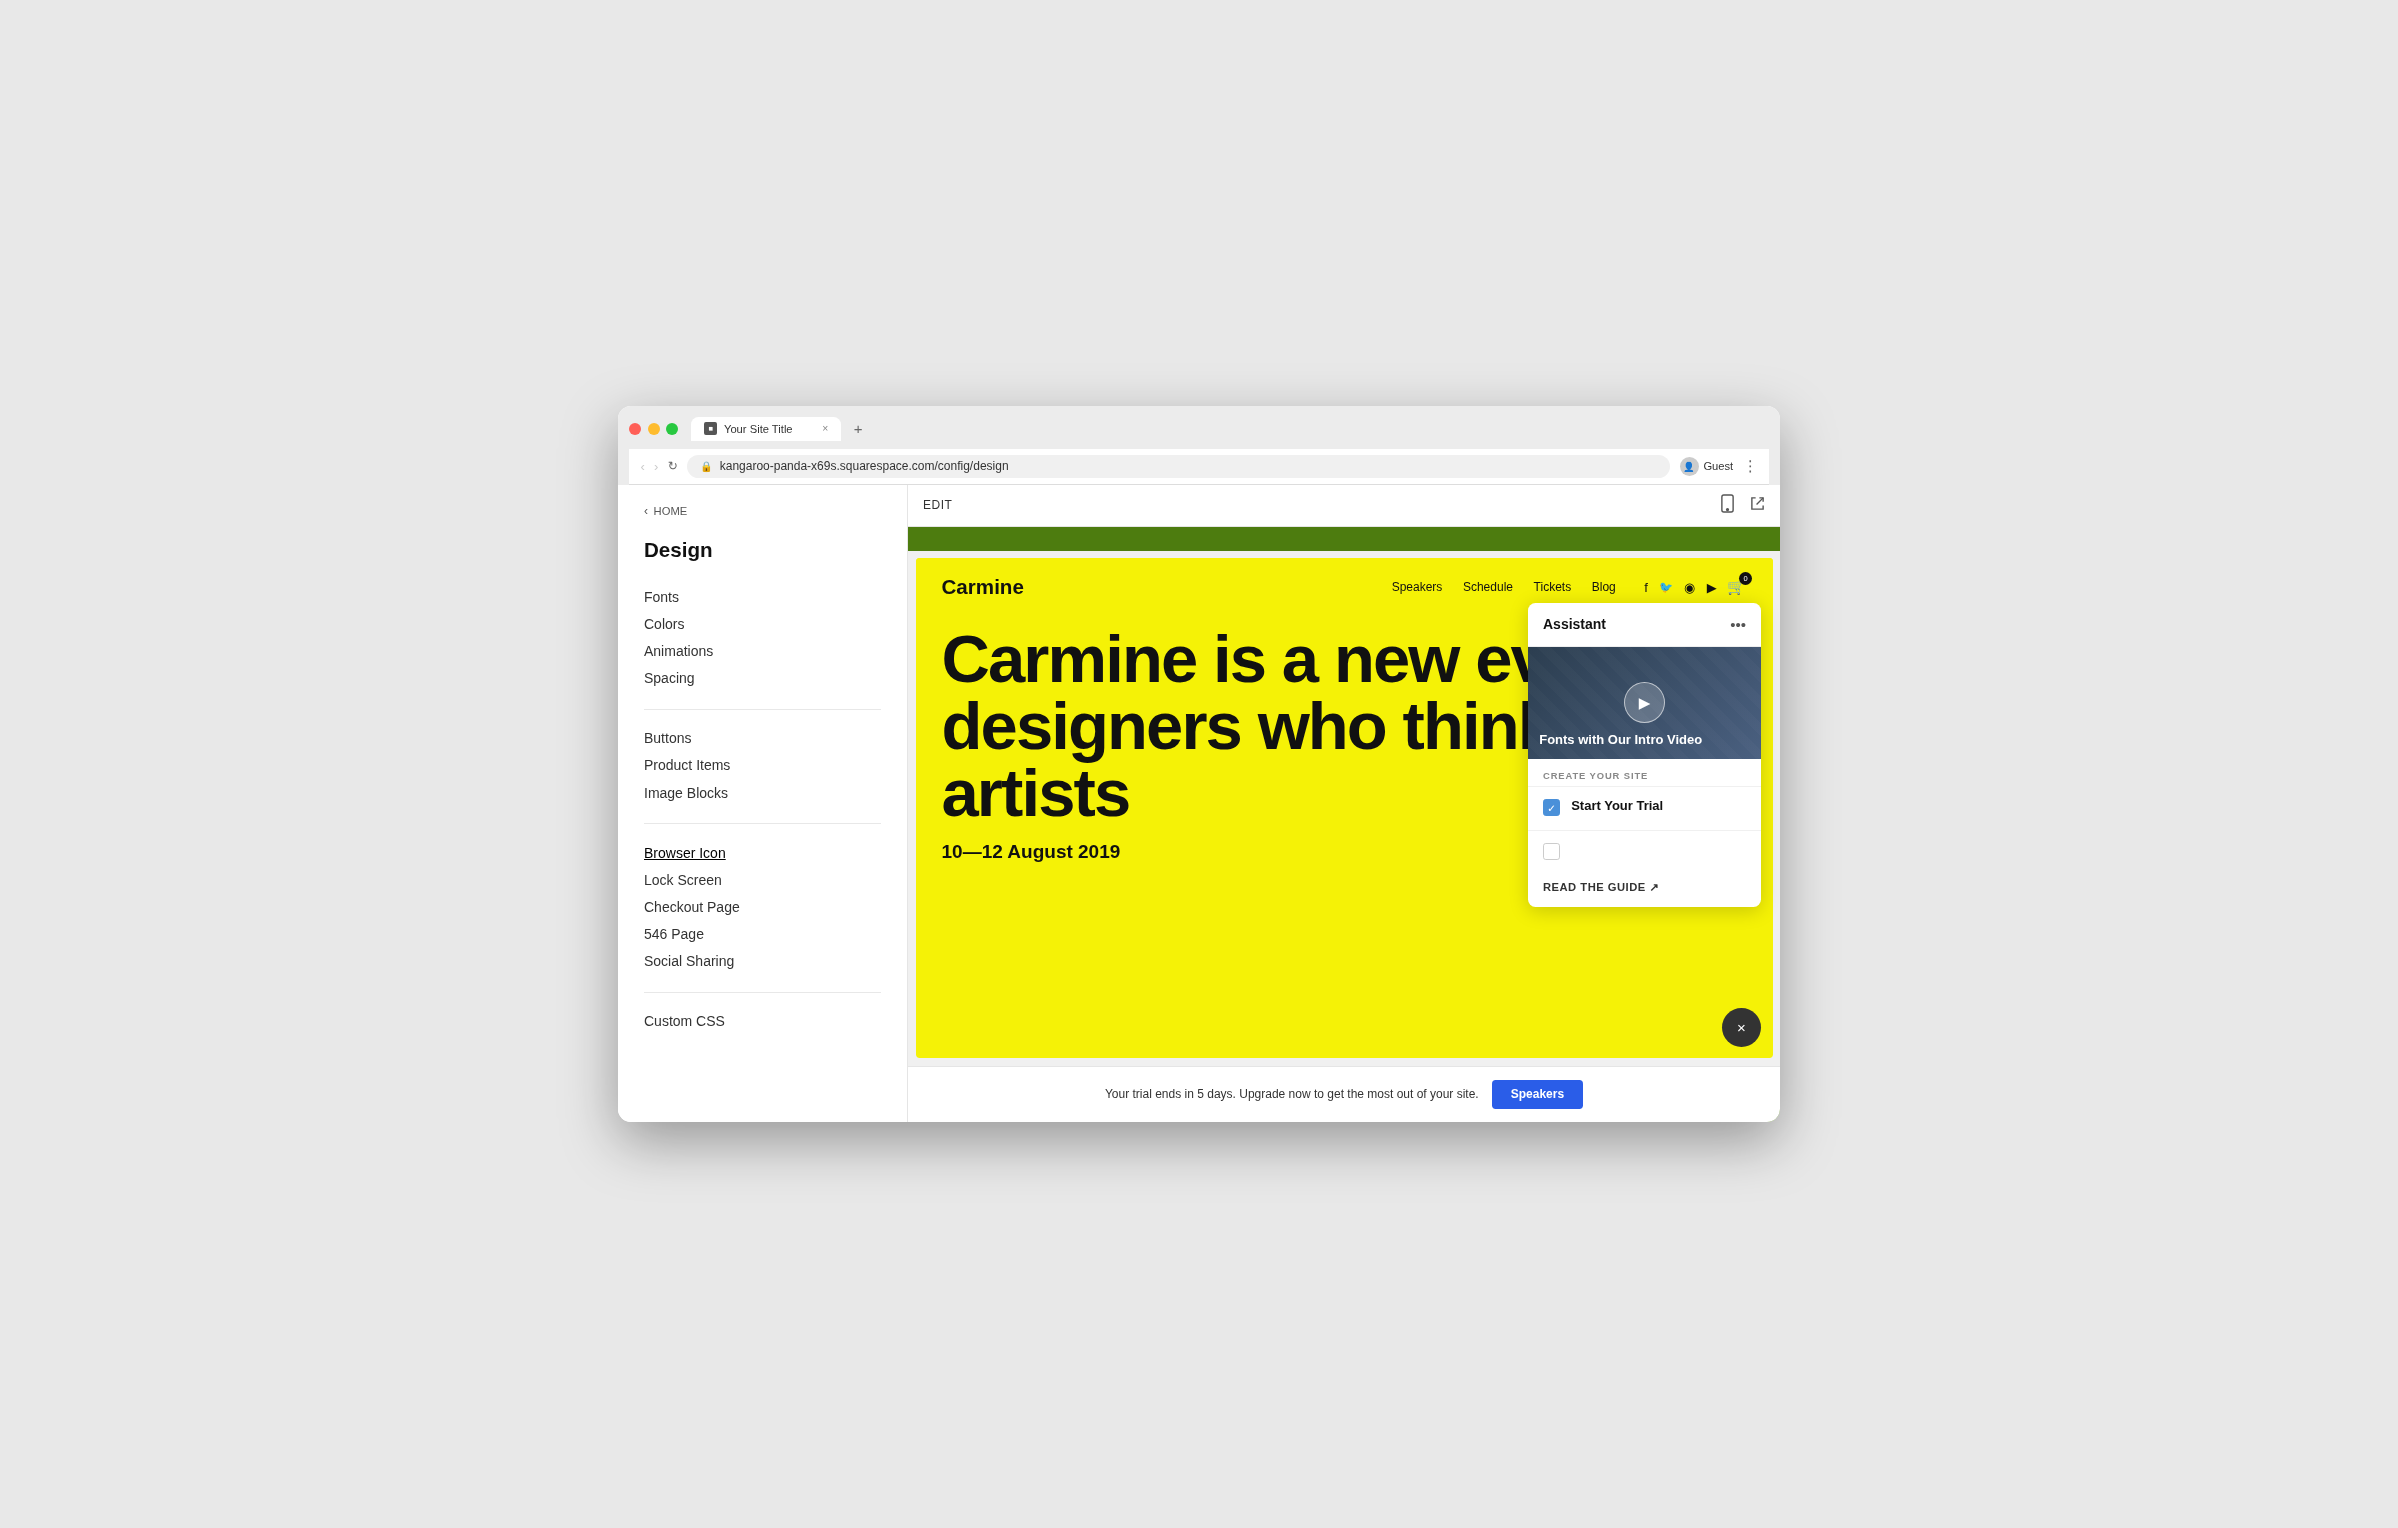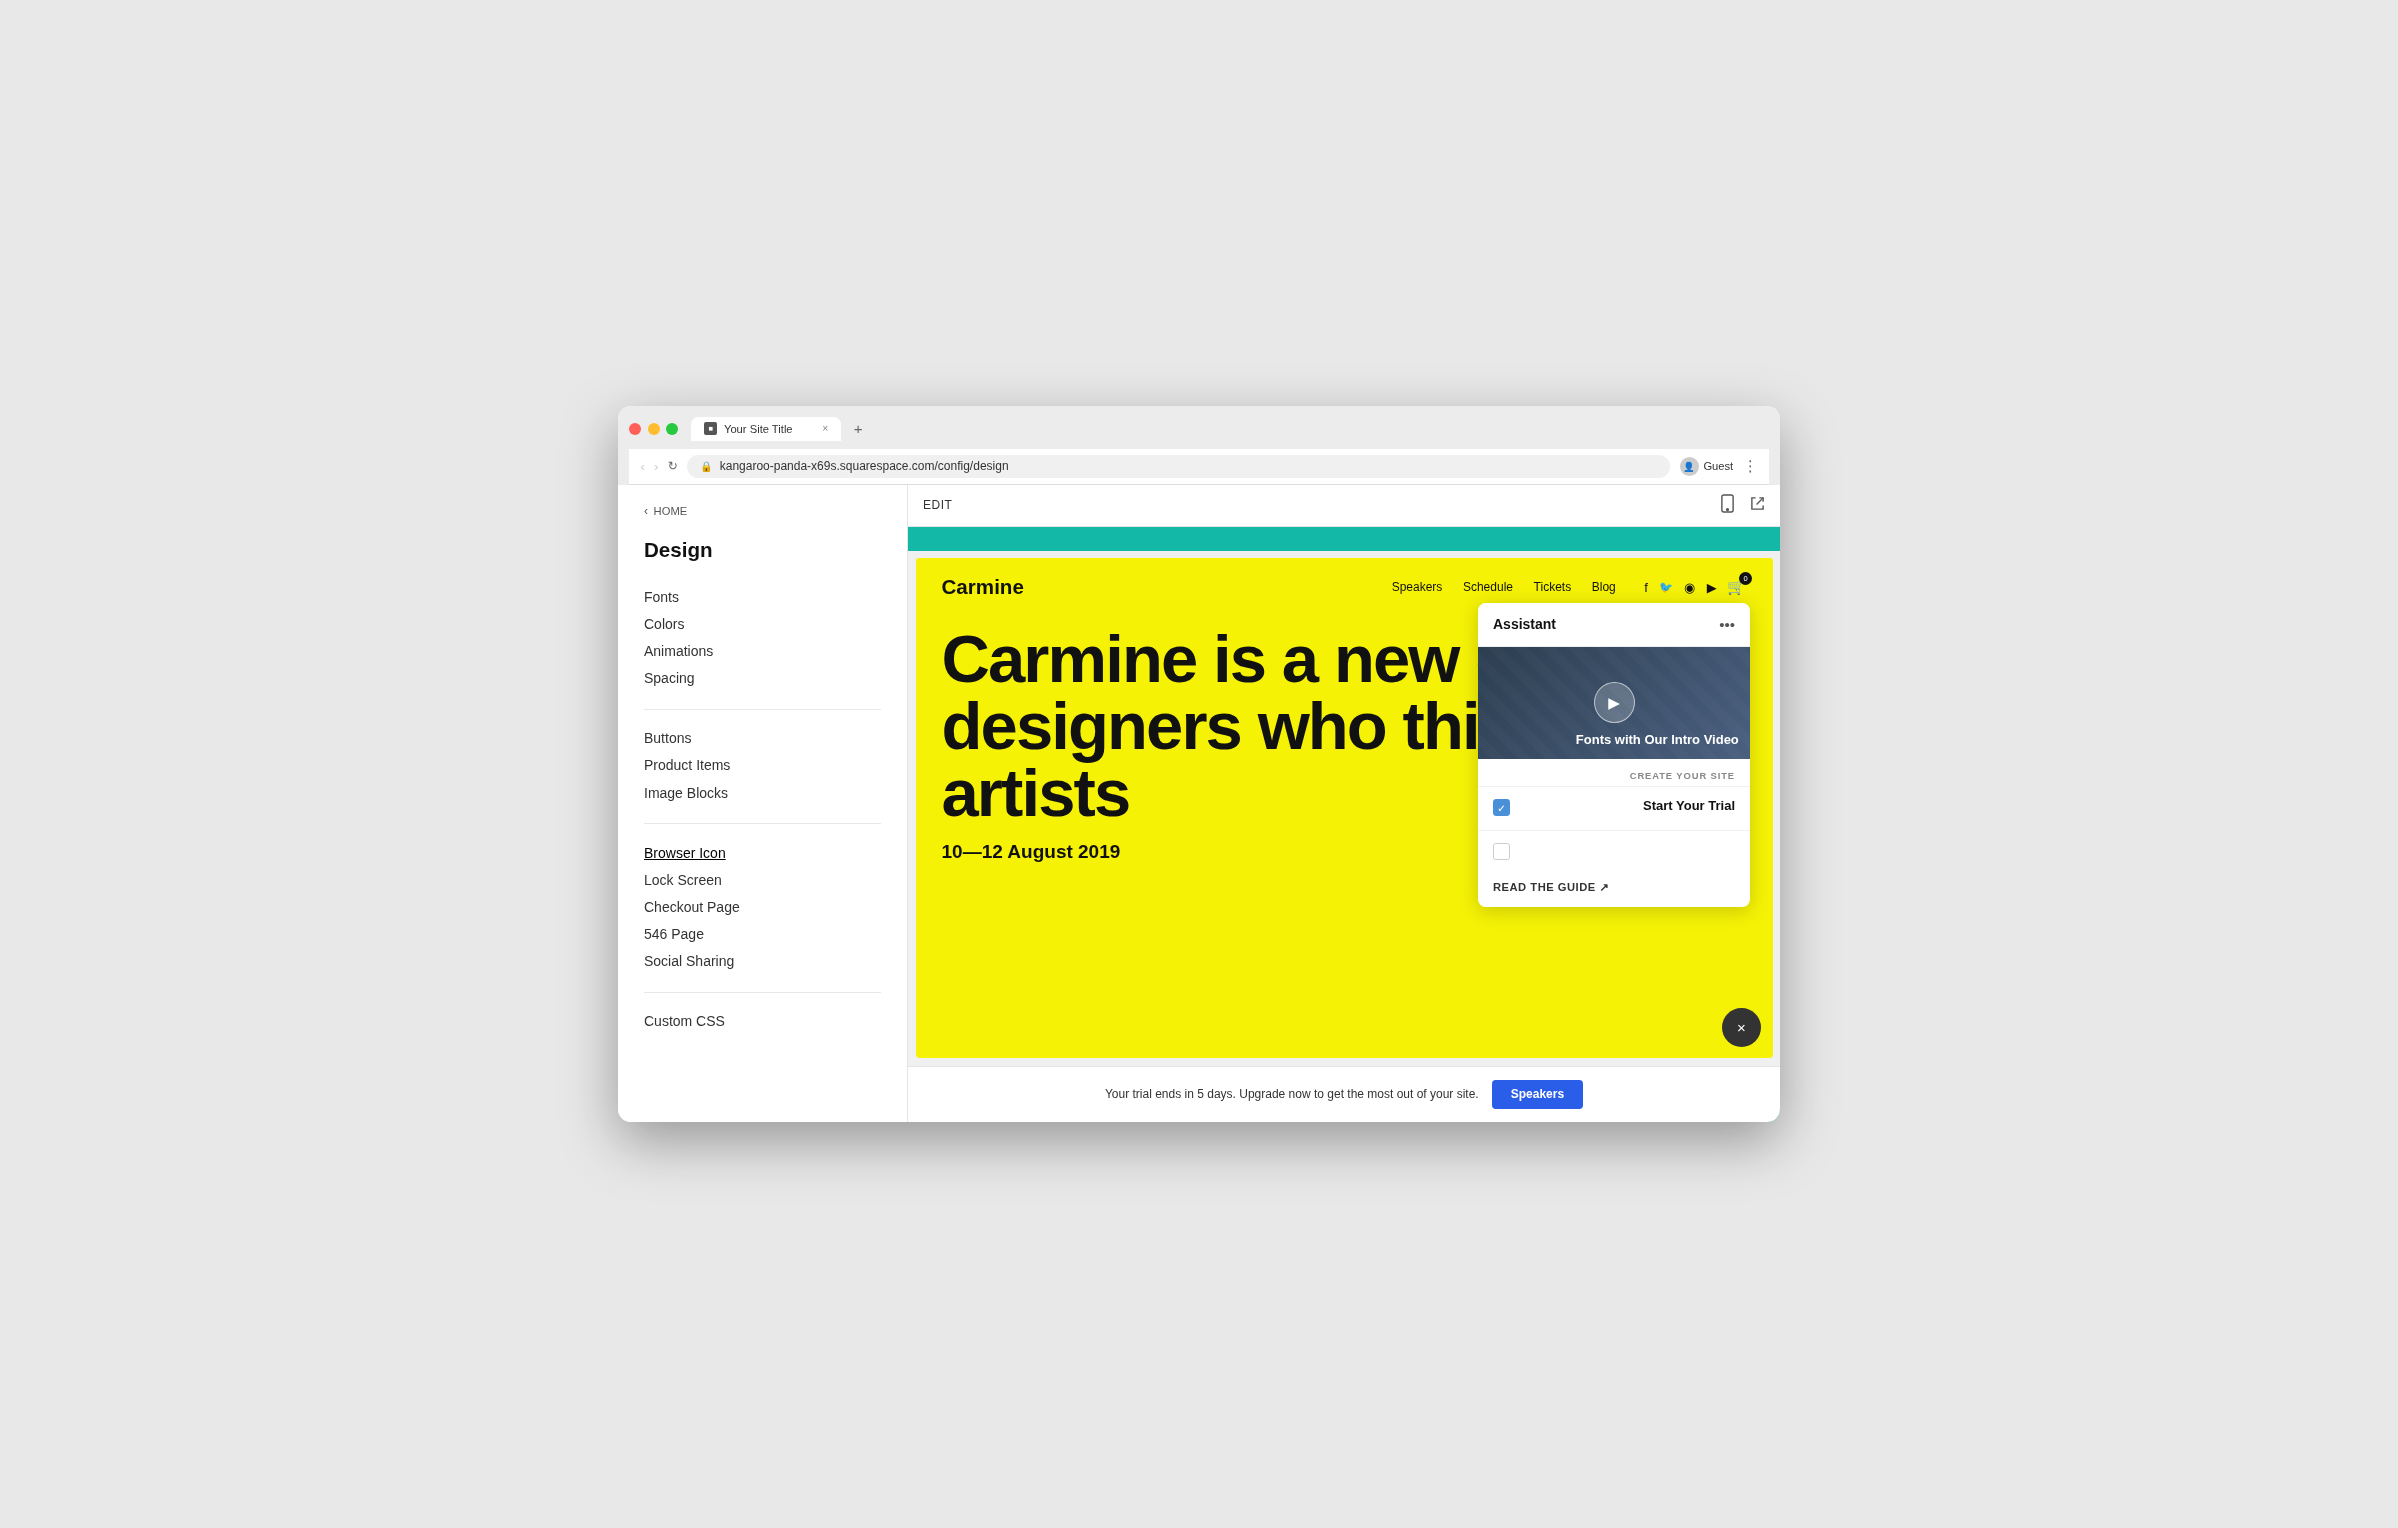--- a/index.html
+++ b/index.html
@@ -241,21 +241,21 @@
       height: 0.9px;
       background: #e8e8e8;
       margin: 9.4px 0 15px 0;
     }
 
     
     .preview-area {
       flex: 1;
       display: flex;
       flex-direction: column;
-      background: #14b8a6;
+      background: #4d7c0f;
       position: relative;
     }
 
     .preview-toolbar {
       background: #fff;
       border-bottom: 0.9px solid #e5e5e5;
       padding: 9.4px 15px;
       display: flex;
       align-items: center;
       justify-content: space-between;
@@ -378,28 +378,27 @@
     .hero-date {
       font-size: 19px;
       font-weight: 700;
       color: #111;
     }
 
     
     .assistant-panel {
       position: absolute;
       top: 52px;
-      right: 30px;
-      width: 272px;
+      right: 19px;
+      width: 233px;
       background: #fff;
       border-radius: 7.5px;
       box-shadow: 0 3.7px 19px rgba(0,0,0,0.18);
       overflow: hidden;
       z-index: 10;
-      text-align: right;
     }
 
     .assistant-header {
       display: flex;
       align-items: center;
       justify-content: space-between;
       padding: 13px 15px;
       border-bottom: 0.9px solid #eee;
     }
 

